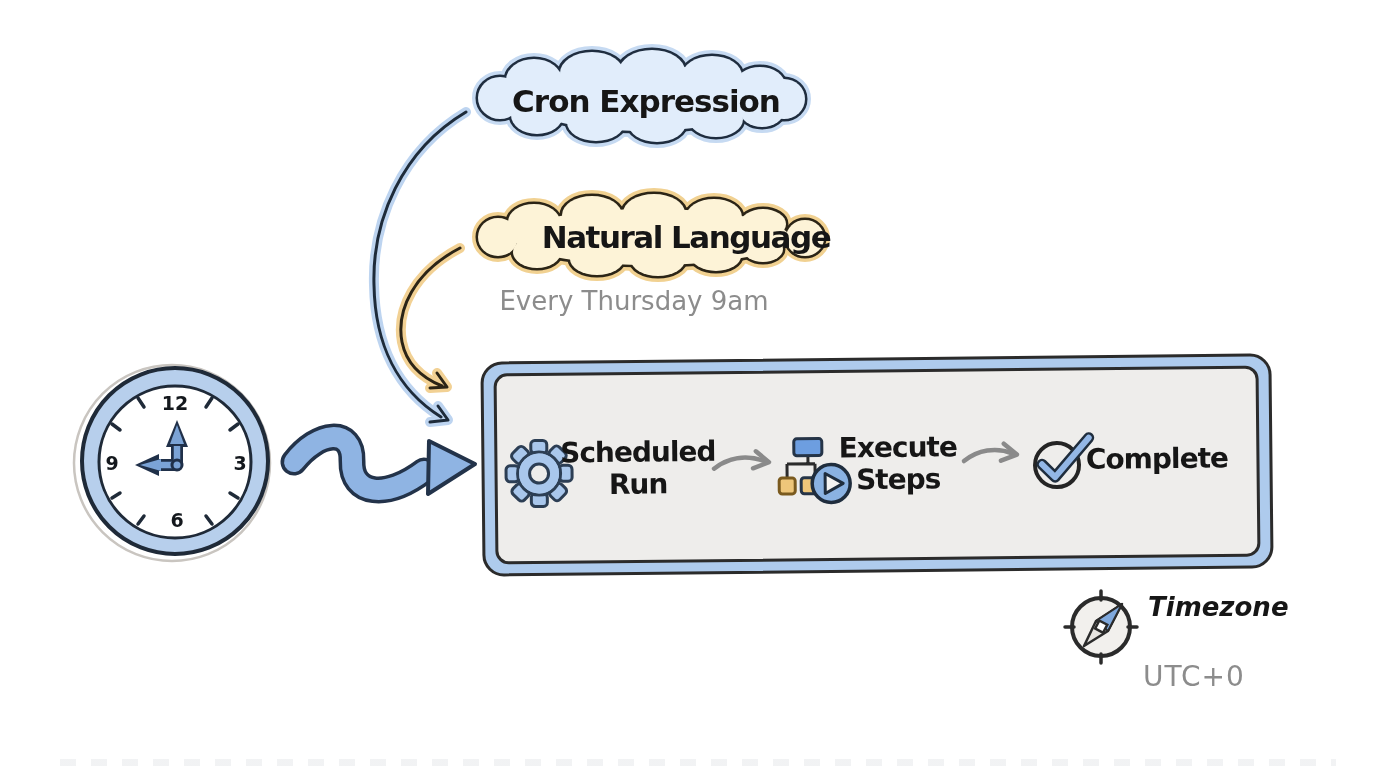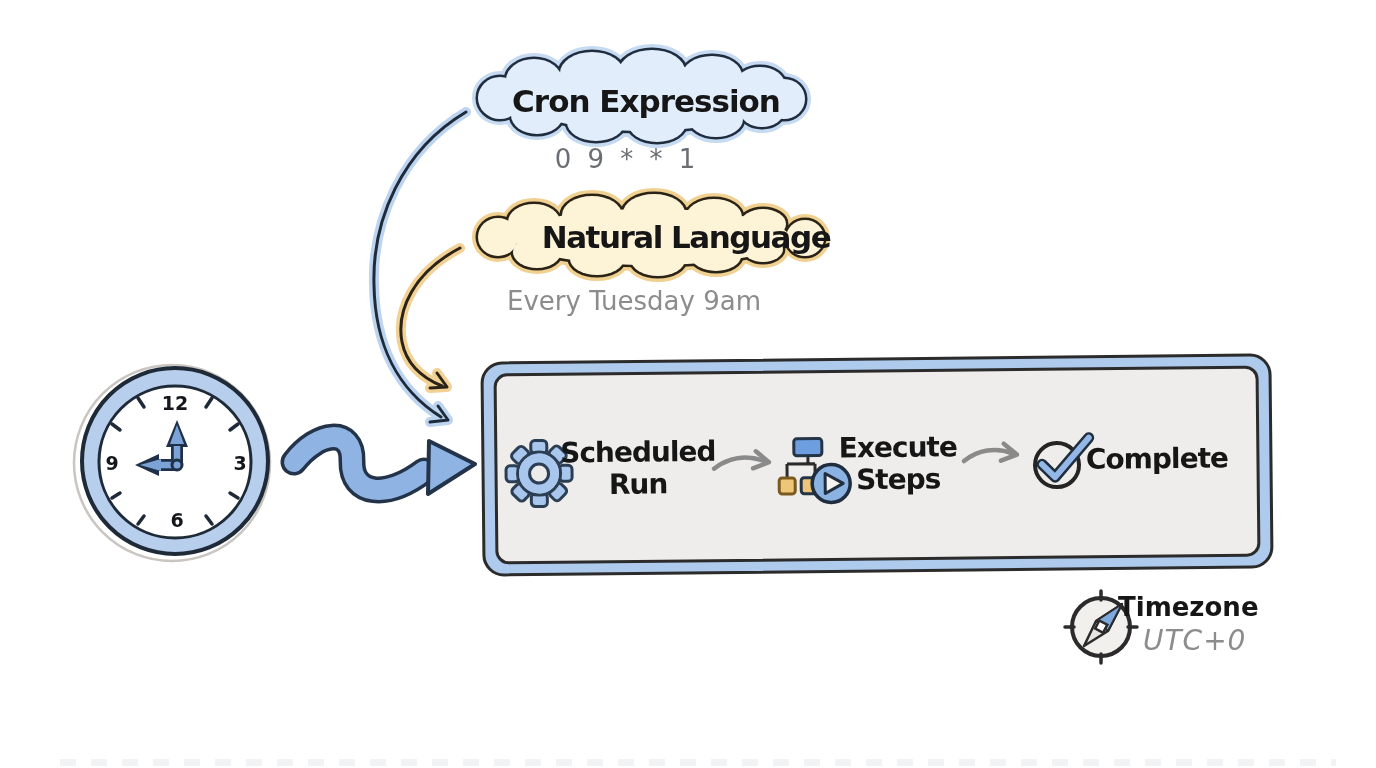--- a/index.html
+++ b/index.html
@@ -172,41 +172,40 @@
         <line x1="1065" y1="627" x2="1074" y2="627"></line>
         <line x1="1128" y1="627" x2="1137" y2="627"></line>
       </g>
       <polygon points="1122,604 1108,631 1084,646 1096,621" fill="#e7e4e0" stroke="#2b2b2b" stroke-width="2.5" stroke-linejoin="round"></polygon>
       <polygon points="1122,604 1108,631 1096,621" fill="#7fa8dc" stroke="#2b2b2b" stroke-width="2" stroke-linejoin="round"></polygon>
       <rect x="1097" y="622" width="9" height="9" fill="#ffffff" stroke="#2b2b2b" stroke-width="2.5" transform="rotate(28 1101 626)"></rect>
     </g>
   </svg>
 
   <div class="t cloud-label center" style="left:646px;top:101px;">Cron Expression</div>
-  <div class="t sub-value center" style="left:627px;top:159px;letter-spacing:4px;">0 9 * * 1</div>
 
   <div class="t cloud-label center" style="left:686px;top:237px;letter-spacing:-1.5px;">Natural Language</div>
-  <div class="t sub-value center" style="left:634px;top:301px;color:#8c8c8c;">Every Tuesday 9am</div>
+  <div class="t sub-value center" style="left:634px;top:301px;color:#8c8c8c;">Every Thursday 9am</div>
 
   <div class="t clock-num center" style="left:175px;top:403px;">12</div>
   <div class="t clock-num center" style="left:240px;top:463px;">3</div>
   <div class="t clock-num center" style="left:177px;top:520px;">6</div>
   <div class="t clock-num center" style="left:112px;top:463px;">9</div>
 
   <div class="box-content">
     <div class="step-label" style="left:155px;top:107px;">
       <div>Scheduled</div>
       <div>Run</div>
     </div>
     <div class="step-label" style="left:415px;top:105px;">
       <div>Execute</div>
       <div>Steps</div>
     </div>
     <div class="step-label" style="left:674px;top:103px;">
       <div>Complete</div>
     </div>
   </div>
 
-  <div class="t tz-label" style="left:1118px;top:592px;">Timezone</div>
-  <div class="t tz-value" style="left:1143px;top:624px;font-style:italic;">UTC+0</div>
+  <div class="t tz-label" style="left:1148px;top:592px;font-style:italic;">Timezone</div>
+  <div class="t tz-value" style="left:1143px;top:660px;">UTC+0</div>
 
   <div class="bottom-texture"></div>
 </div>
 
 </body></html>

